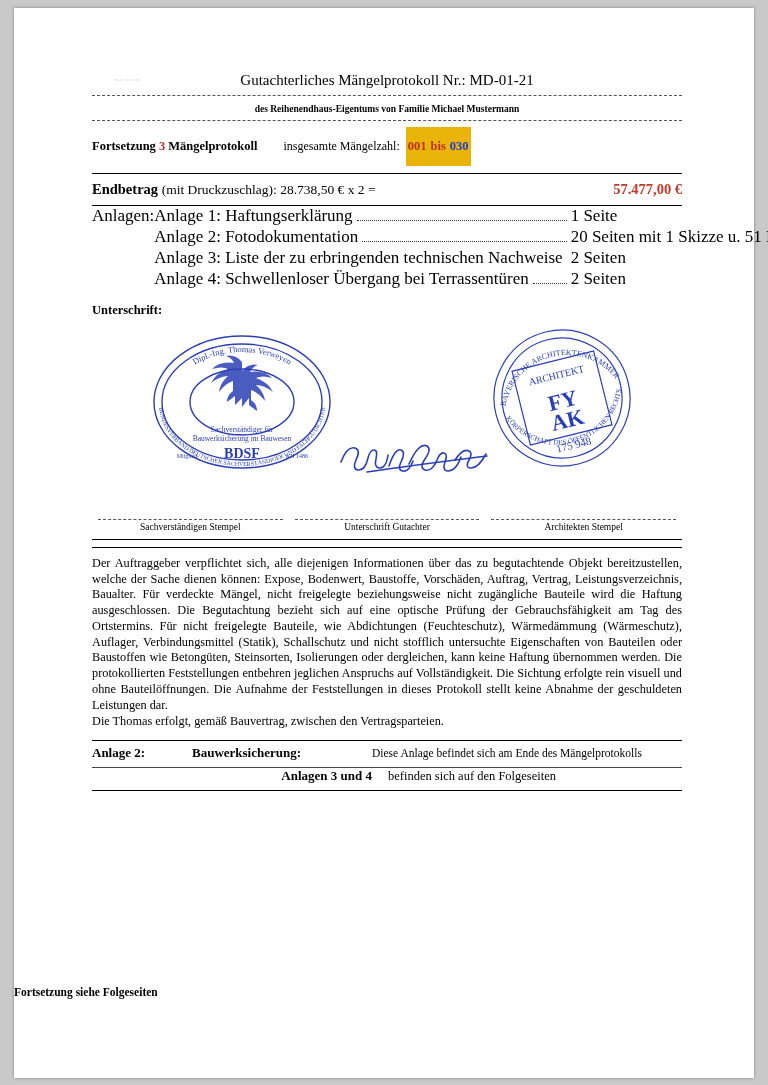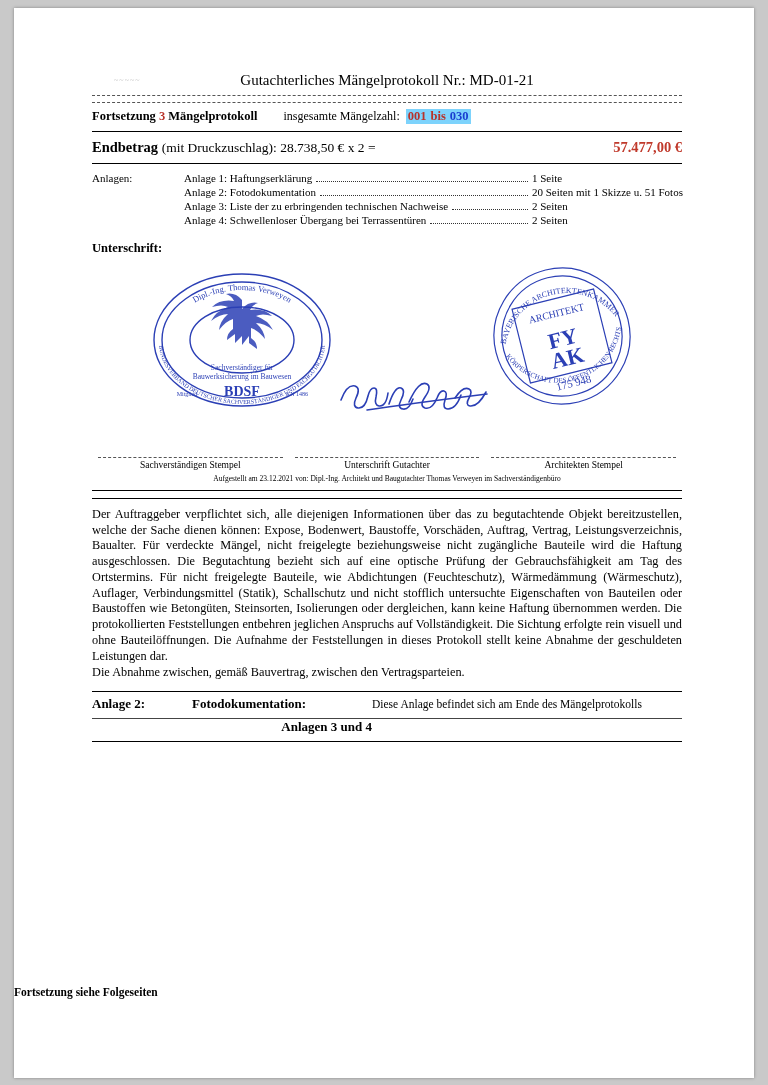--- a/index.html
+++ b/index.html
@@ -45,32 +45,32 @@
   }
   .hdr-owner{
     text-align:center;font-size:9.5px;font-weight:bold;margin-top:8px;
   }
   .row-fortsetzung{
     display:flex;align-items:baseline;font-size:12.5px;font-weight:bold;margin-top:4px;
   }
   .fz-num{color:#b8322a;font-weight:bold;padding:0 3px;}
   .gap-left{margin-left:26px;font-weight:normal;font-size:12px;}
   .hl{
-    background:#7dd3fc;color:#b8322a;font-weight:bold;padding:0 2px;
+    background:#eab308;color:#b8322a;font-weight:bold;padding:12px 2px;
   }
   .hl-blue{color:#1a3fd0;}
   .row-endbetrag{
     display:flex;align-items:baseline;justify-content:space-between;
     font-size:14.5px;margin-top:7px;
   }
   .endbetrag-left{font-weight:bold;}
   .endbetrag-left .normal{font-weight:normal;font-size:13.5px;}
   .endbetrag-right{color:#c0392b;font-weight:bold;font-size:14.5px;}
   .anlagen-block{
-    display:flex;font-size:11px;margin-top:8px;
+    display:flex;font-size:17px;
   }
   .anlagen-label{width:92px;}
   .anlagen-list{flex:1;}
   .anlagen-line{
     display:flex;align-items:baseline;margin-bottom:1px;
   }
   .al-name{white-space:nowrap;}
   .al-dots{
     flex:1;border-bottom:1px dotted #333;margin:0 4px 3px 4px;height:9px;
   }
@@ -132,20 +132,21 @@
 <body>
 
 <div class="page">
 
   <div class="faint-scribble">~~~~~</div>
 
   <div class="inner">
 
     <div class="hdr-sub">Gutachterliches Mängelprotokoll Nr.: MD-01-21</div>
     <hr class="dashed">
+    <div class="hdr-owner">des Reihenendhaus-Eigentums von Familie Michael Mustermann</div>
     <hr class="dashed">
 
     <div class="row-fortsetzung">
       <span>Fortsetzung</span>
       <span class="fz-num">3</span>
       <span>Mängelprotokoll</span>
       <span class="gap-left">insgesamte Mängelzahl:</span>
       <span class="hl" style="margin-left:6px">001</span>
       <span class="hl">bis</span>
       <span class="hl hl-blue">030</span>
@@ -264,39 +265,39 @@
           <div class="dash-caption">Sachverständigen Stempel</div>
         </div>
       <div class="cap">
           <div class="dash-caption">Unterschrift Gutachter</div>
         </div>
       <div class="cap">
           <div class="dash-caption">Architekten Stempel</div>
         </div>
     </div>
 
-    <div class="aufgestellt">Aufgestellt am 23.12.2021 von: Dipl.-Ing. Architekt und Baugutachter Thomas Verweyen  im Sachverständigenbüro</div>
     <hr class="rule">
 
     <hr class="rule">
 
     <div class="body-text">Der Auftraggeber verpflichtet sich, alle diejenigen Informationen über das zu begutachtende Objekt bereitzustellen, welche der Sache dienen können: Expose, Bodenwert, Baustoffe, Vorschäden, Auftrag, Vertrag, Leistungsverzeichnis, Baualter.  Für verdeckte Mängel, nicht freigelegte beziehungsweise nicht zugängliche Bauteile wird die Haftung ausgeschlossen. Die Begutachtung bezieht sich auf eine optische Prüfung der Gebrauchsfähigkeit am Tag des Ortstermins. Für nicht freigelegte Bauteile, wie Abdichtungen (Feuchteschutz), Wärmedämmung (Wärmeschutz), Auflager, Verbindungsmittel (Statik), Schallschutz und nicht stofflich untersuchte Eigenschaften von Bauteilen oder Baustoffen wie Betongüten, Steinsorten, Isolierungen oder dergleichen, kann keine Haftung übernommen werden. Die protokollierten Feststellungen entbehren jeglichen Anspruchs auf Vollständigkeit. Die Sichtung erfolgte rein visuell und ohne Bauteilöffnungen. Die Aufnahme der Feststellungen in dieses Protokoll stellt keine Abnahme der geschuldeten Leistungen dar.</div>
-    <div class="body-text" style="margin-top:1px">Die Abnahme zwischen, gemäß Bauvertrag, zwischen den Vertragsparteien.</div>
+    <div class="body-text" style="margin-top:1px">Die Thomas erfolgt, gemäß Bauvertrag, zwischen den Vertragsparteien.</div>
 
     <hr class="rule" style="margin-top:10px">
 
     <div class="row-anlage2">
       <span class="a2-label">Anlage 2:</span>
-      <span class="a2-title">Fotodokumentation:</span>
+      <span class="a2-title">Bauwerksicherung:</span>
       <span class="a2-note">Diese Anlage befindet sich am Ende des Mängelprotokolls</span>
     </div>
     <hr class="rule-thin" style="margin-top:6px">
 
     <div class="row-anlage34">
       <span class="a34-label"></span>
       <span class="a34-title">Anlagen 3 und 4</span>
+      <span class="a34-note">befinden sich auf den Folgeseiten</span>
     </div>
     <hr class="rule" style="margin-top:6px">
 
   </div>
 
   <div class="footer">Fortsetzung siehe Folgeseiten</div>
 </div>
 
 </body></html>

